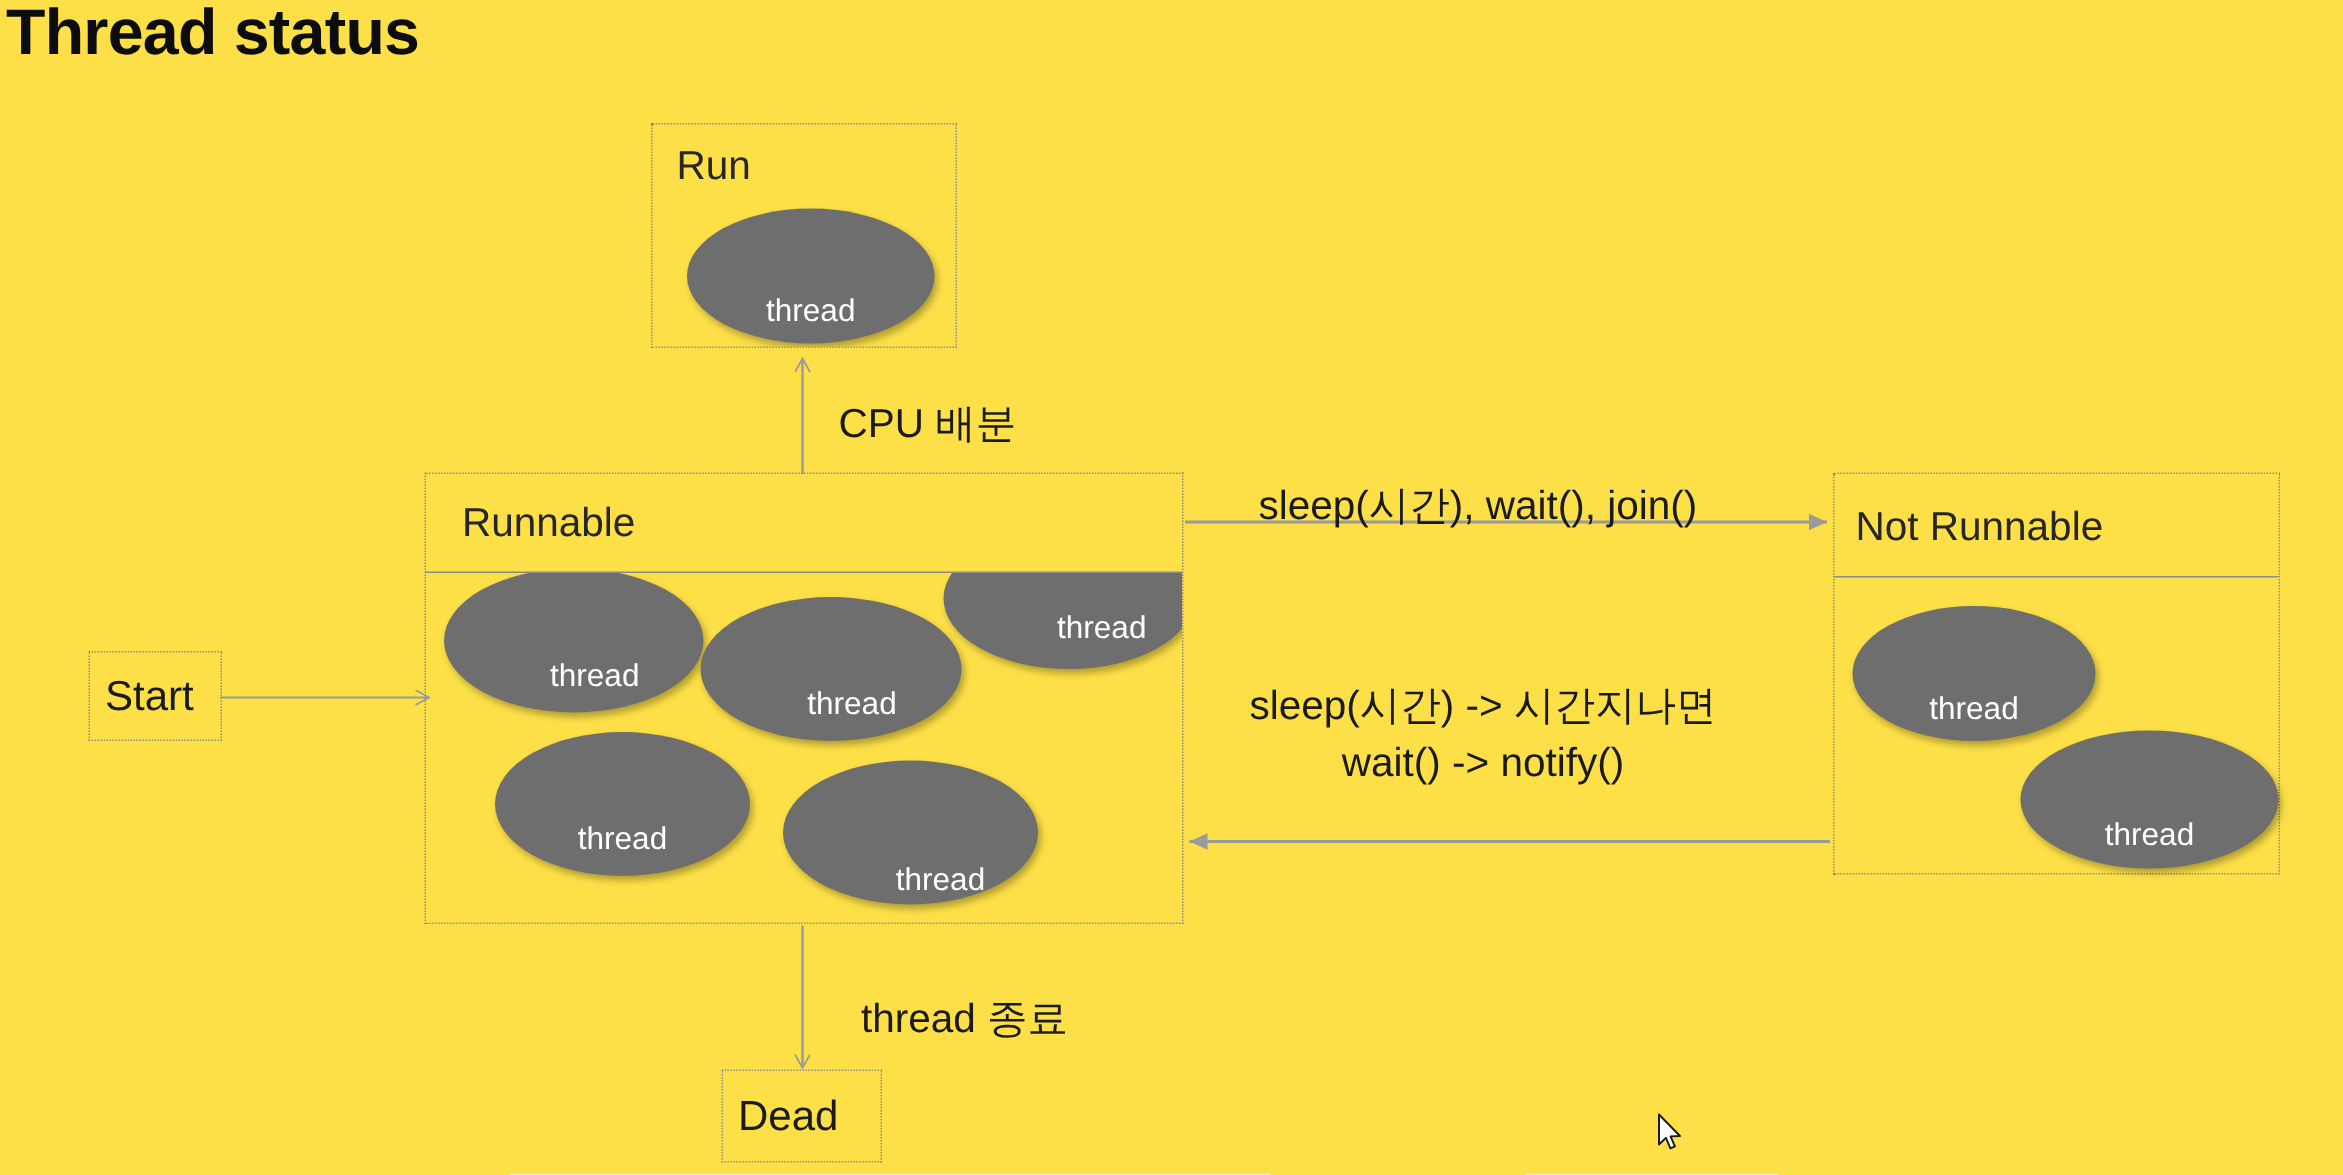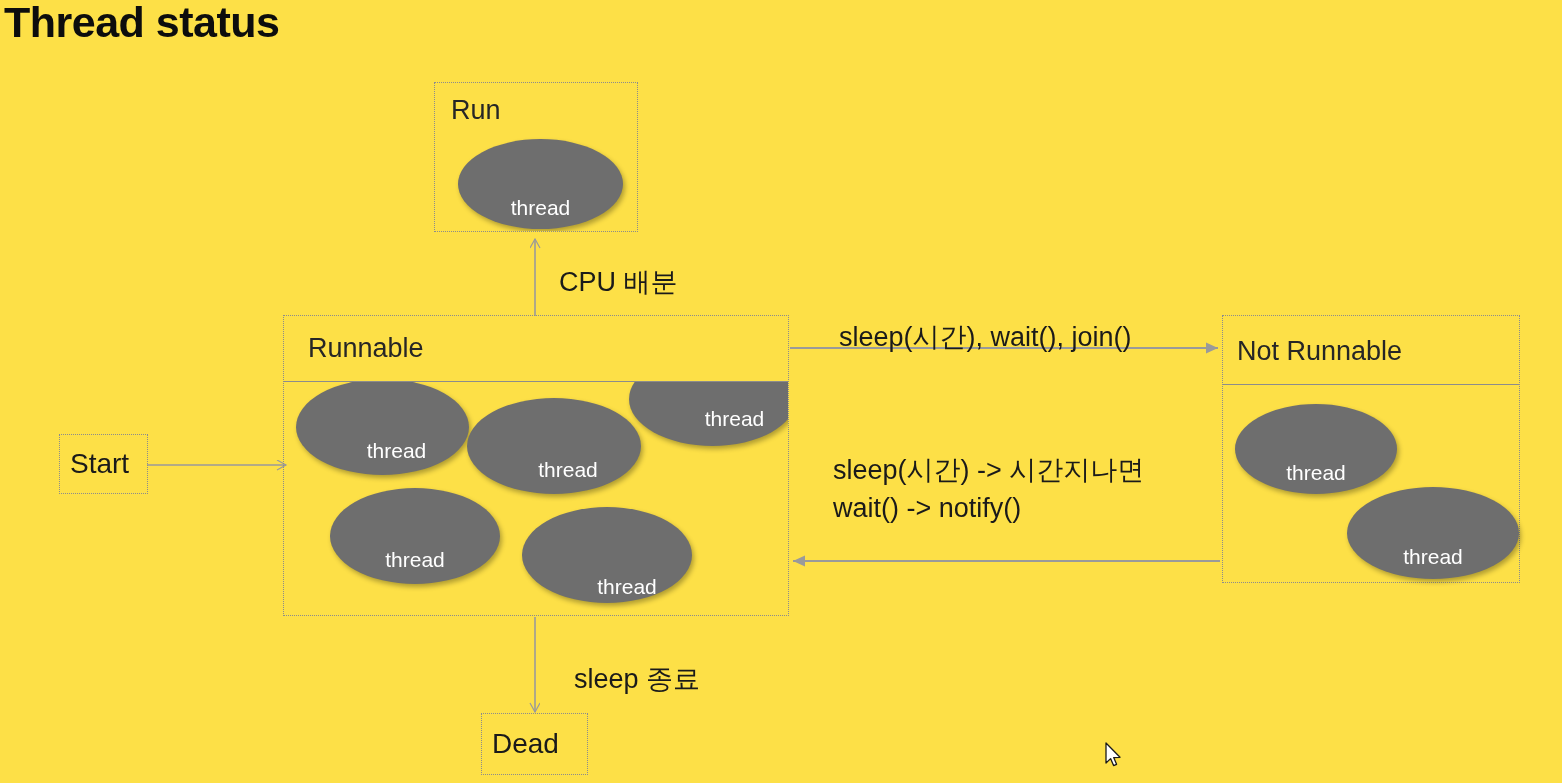--- a/index.html
+++ b/index.html
@@ -210,24 +210,24 @@
   </div>
 
   <div class="mini-box" style="left:481px; top:713px; width:107px; height:62px;">
     <span class="mini-label">Dead</span>
   </div>
 
   <div class="edge-label" style="left:559px; top:263px;">CPU 배분</div>
 
   <div class="edge-label" style="left:839px; top:304px;margin-top:14px;">sleep(시간), wait(), join()</div>
 
-  <div style="position:absolute; left:833px; top:451px;">
+  <div style="position:absolute; left:833px; top:451px;text-align:center;">
     <div class="edge-label" style="position:relative; left:0; top:0;">sleep(시간) -&gt; 시간지나면</div>
     <div class="edge-label" style="position:relative; left:0; top:0;">wait() -&gt; notify()</div>
   </div>
 
-  <div class="edge-label" style="left:574px; top:660px;">sleep 종료</div>
+  <div class="edge-label" style="left:574px; top:660px;">thread 종료</div>
 
   <svg class="cursor" style="left:1104px; top:742px;" viewBox="0 0 20 28" xmlns="http://www.w3.org/2000/svg">
     <path d="M2,1 L2,21 L6.6,16.6 L9.6,23.6 L12.6,22.3 L9.7,15.6 L16,15.3 Z" fill="#ffffff" stroke="#1a1a1a" stroke-width="1.3" stroke-linejoin="round"></path>
   </svg>
 
 </div>
 
 </body></html>

